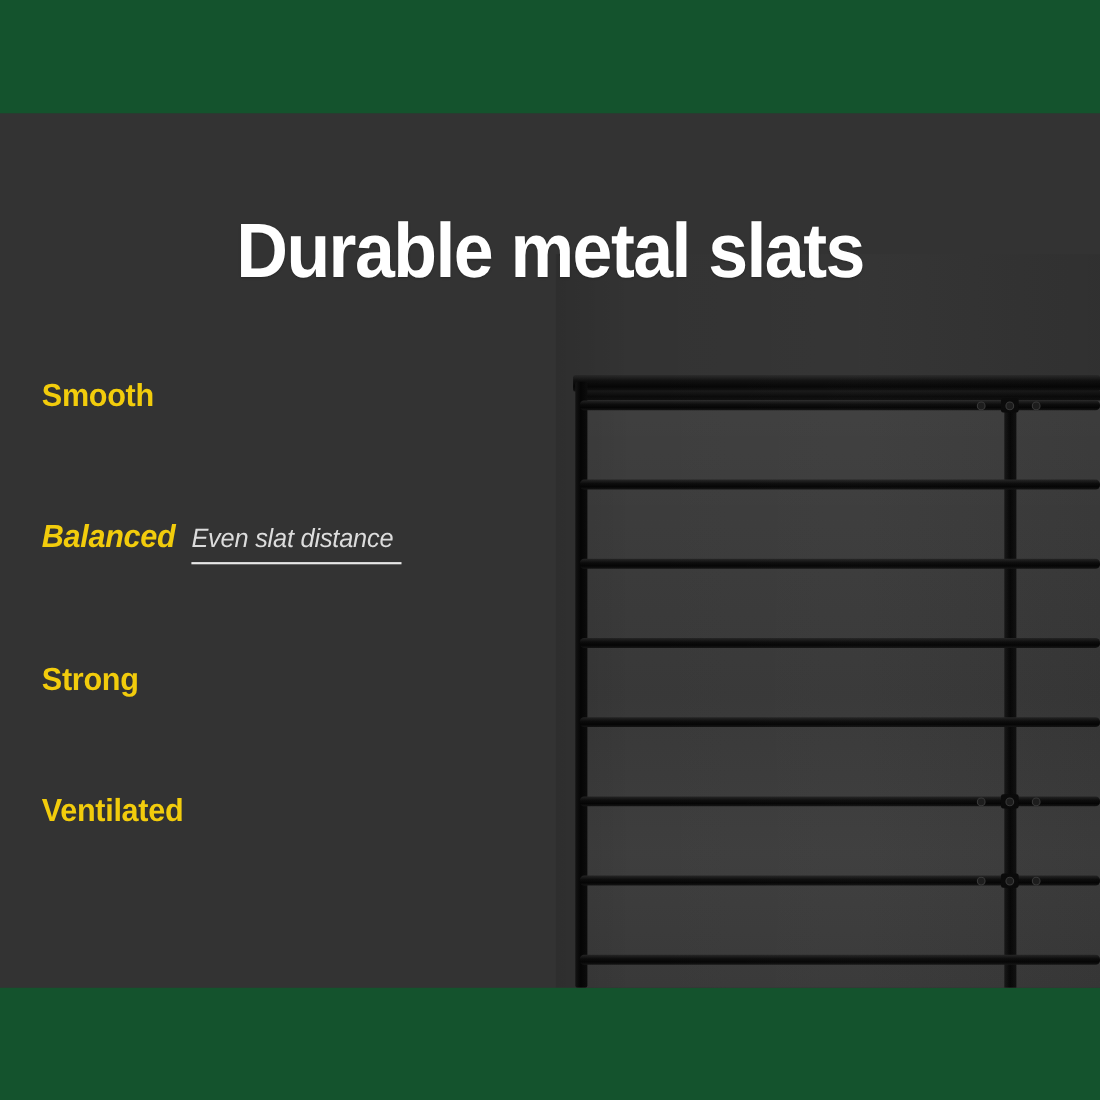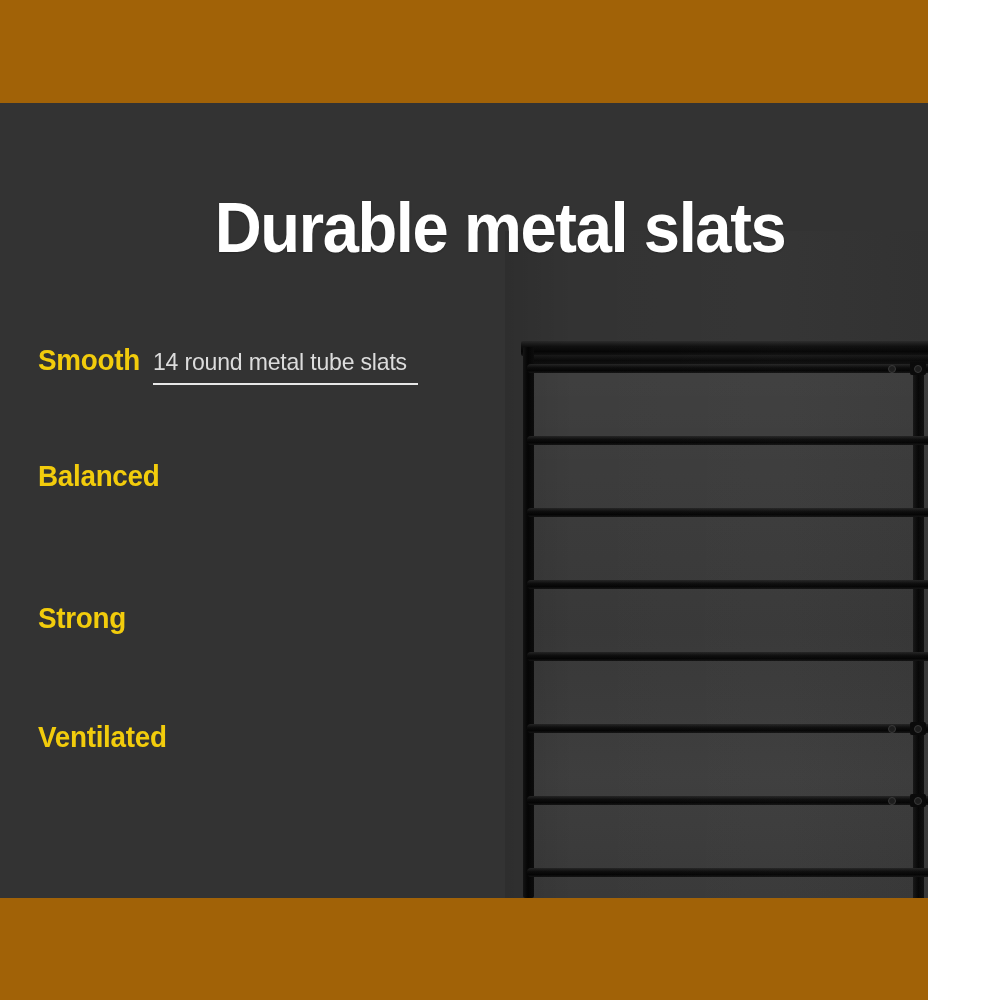--- a/index.html
+++ b/index.html
@@ -9,23 +9,23 @@
   body {
     width: 1000px;
     height: 1000px;
     background: #ffffff;
     font-family: "Liberation Sans", sans-serif;
     overflow: hidden;
   }
 
   #stage {
     position: relative;
-    width: 928px;
+    width: 1000px;
     height: 1000px;
-    background: #a16207;
+    background: #14532d;
     overflow: hidden;
   }
 
   
   #panel {
     position: absolute;
     left: 0;
     top: 103px;
     width: 1000px;
     height: 795px;
@@ -91,21 +91,21 @@
     font-family: "Liberation Sans", sans-serif;
     font-weight: normal;
     font-size: 24px;
     line-height: 28px;
     letter-spacing: -0.2px;
     transform: scaleX(0.96);
     transform-origin: left center;
   }
 
   .f0 { top: 0px; }
-  .f1 { top: 116px; }
+  .f1 { top: 128px; font-style: italic; }
   .f2 { top: 258px; }
   .f3 { top: 377px; }
 
   
   #product {
     position: absolute;
     left: 505px;
     top: 128px;
     width: 495px;
     height: 667px;
@@ -223,27 +223,27 @@
 <div id="stage">
 
   <div id="panel">
 
     <h1 id="headline">Durable metal slats</h1>
 
     <div id="features">
 
       <div class="feature f0">
         <span class="feature-key">Smooth</span>
-        <span class="feature-desc-wrap">
-          <span class="feature-desc">14 round metal tube slats</span>
-        </span>
       </div>
 
       <div class="feature f1">
         <span class="feature-key">Balanced</span>
+        <span class="feature-desc-wrap">
+          <span class="feature-desc">Even slat distance</span>
+        </span>
       </div>
 
       <div class="feature f2">
         <span class="feature-key">Strong</span>
       </div>
 
       <div class="feature f3">
         <span class="feature-key">Ventilated</span>
       </div>
 

